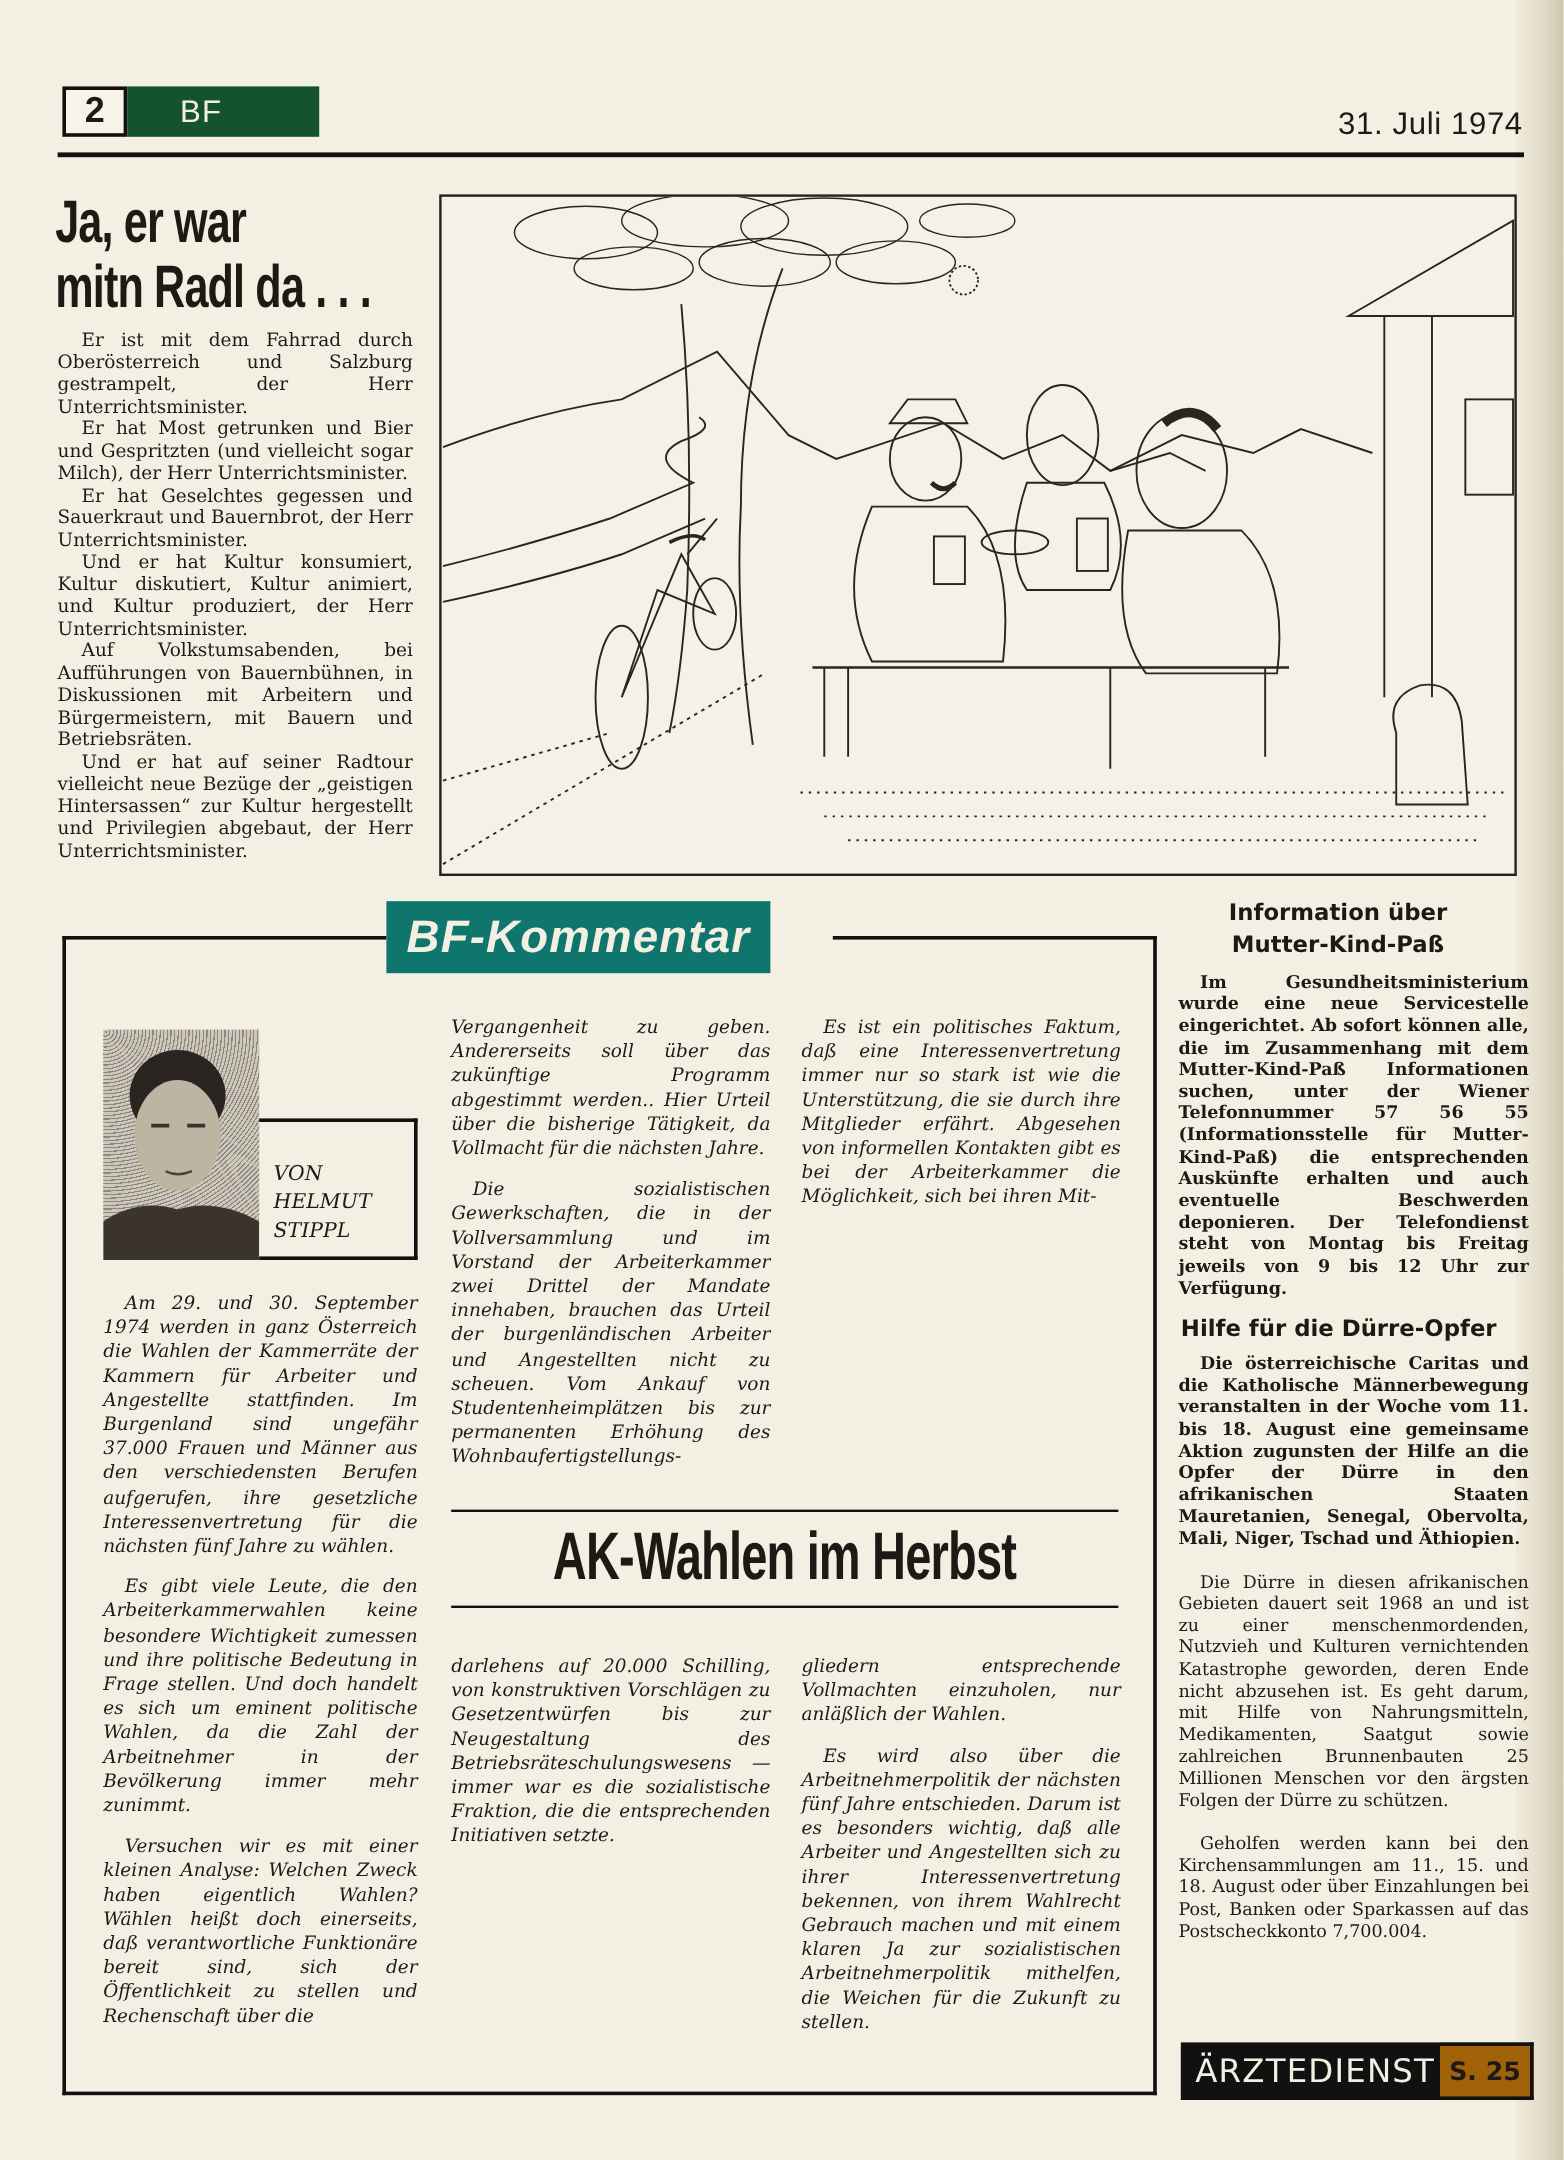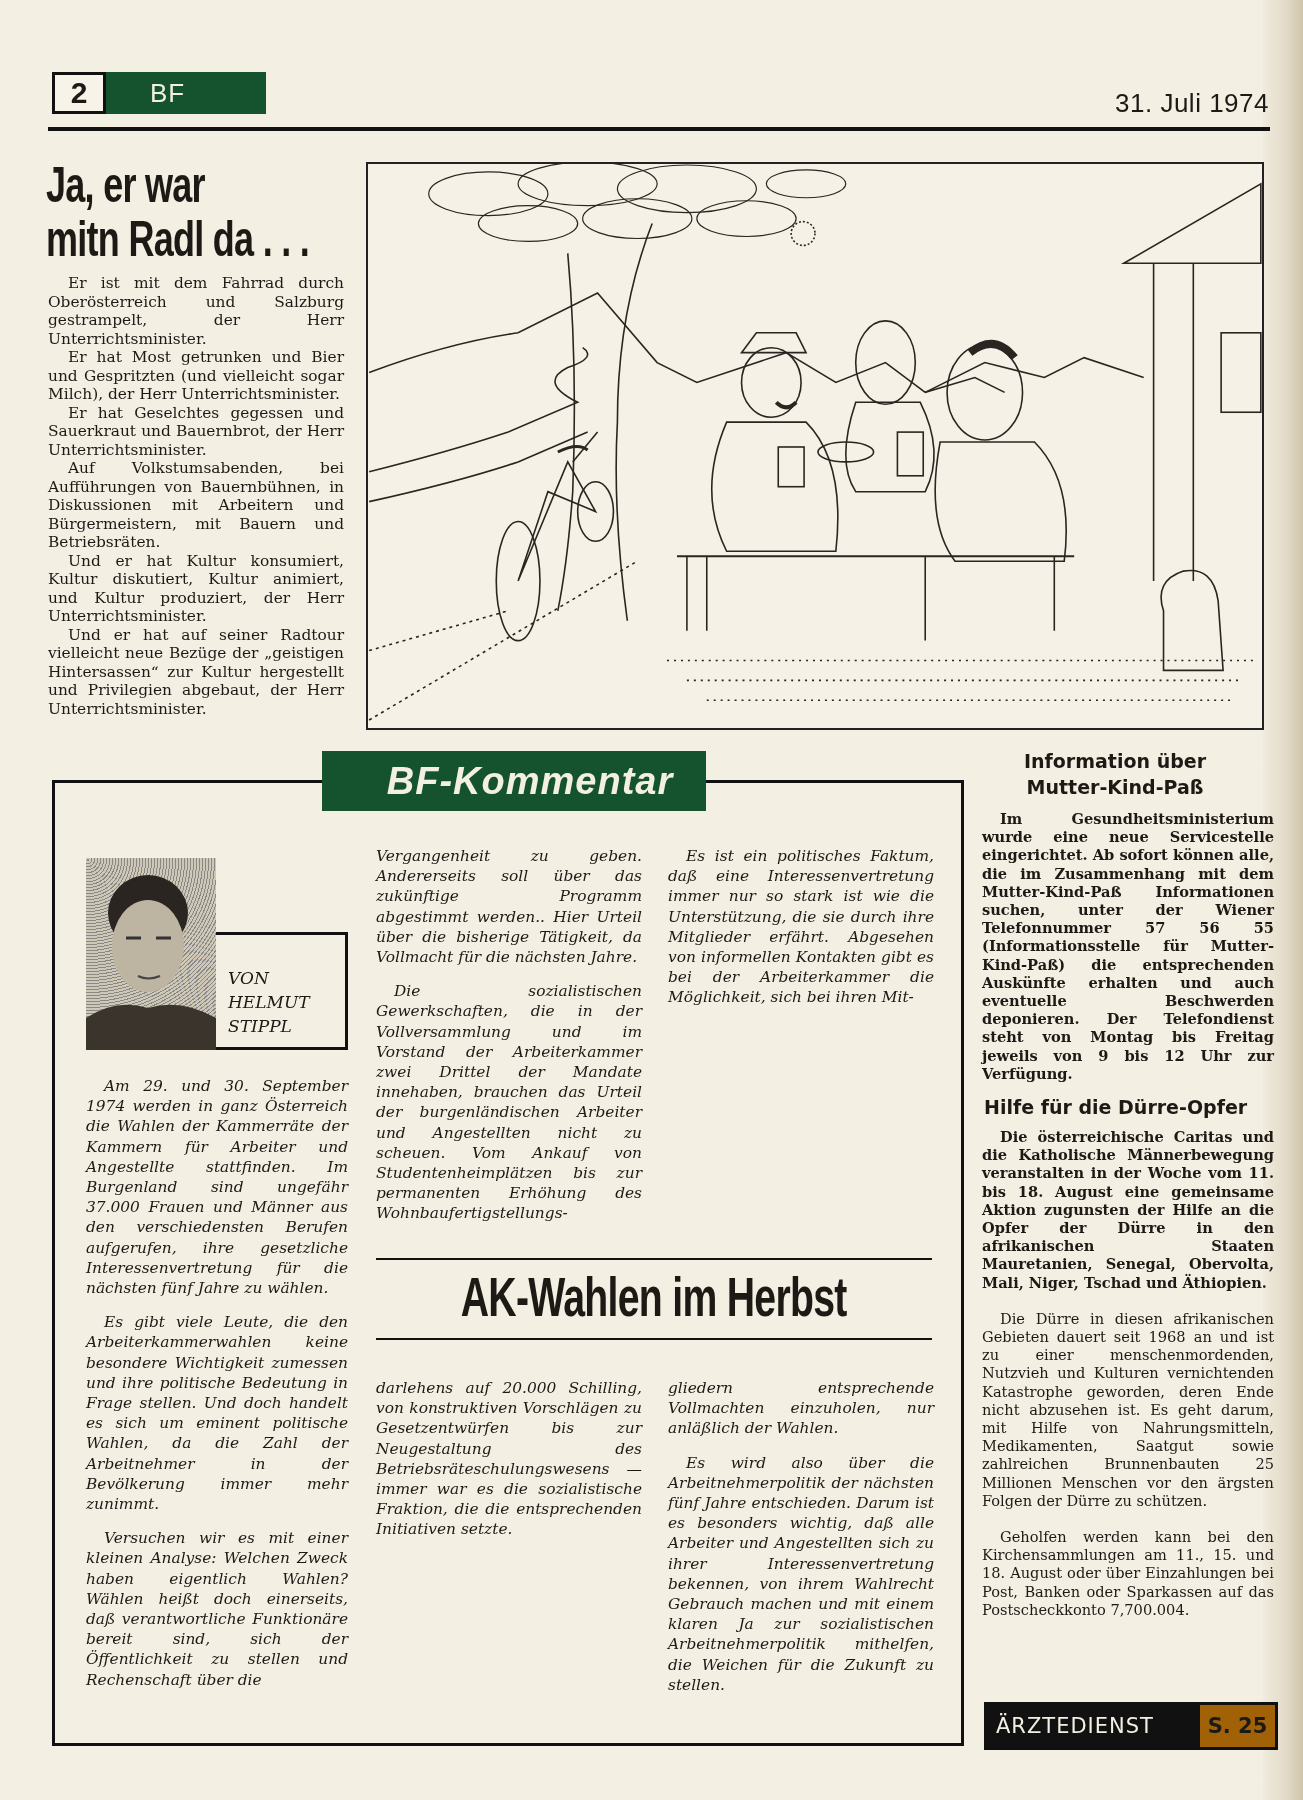--- a/index.html
+++ b/index.html
@@ -36,23 +36,23 @@
   
   .cartoon { position: absolute; left: 366px; top: 162px; width: 898px; height: 568px;
     border: 2px solid #222; box-sizing: border-box; background: #f5f1e6; overflow: hidden; }
   .cartoon svg { width: 100%; height: 100%; }
 
   
   .komm-box { position: absolute; left: 52px; top: 780px; width: 912px; height: 966px;
     border: 3px solid #111; border-top: none; box-sizing: border-box; }
   .komm-top-l { position: absolute; left: 52px; top: 780px; width: 270px; height: 3px; background: #111; }
   .komm-top-r { position: absolute; left: 694px; top: 780px; width: 270px; height: 3px; background: #111; }
-  .komm-label { position: absolute; left: 322px; top: 751px; width: 352px; height: 60px; background: #14532d;
+  .komm-label { position: absolute; left: 322px; top: 751px; width: 320px; height: 60px; background: #0f766e;
     color: #f3efe3; font-family: "Liberation Sans", sans-serif; font-style: italic; font-weight: bold;
-    font-size: 38px; display: flex; align-items: center; justify-content: center; letter-spacing: 1px; padding-left: 32px; }
+    font-size: 38px; display: flex; align-items: center; justify-content: center; letter-spacing: 1px; }
   .photo { position: absolute; left: 86px; top: 858px; width: 130px; height: 192px;
     background: repeating-radial-gradient(circle at 2px 2px, #888 0 1px, #cfc8b7 1px 3px); overflow: hidden; }
   .byline-box { position: absolute; left: 216px; top: 932px; width: 132px; height: 118px;
     border: 3px solid #111; border-left: none; box-sizing: border-box; }
   .byline { position: absolute; left: 228px; top: 966px; font-style: italic; font-size: 17px; line-height: 24px; }
   .col { position: absolute; font-style: italic; font-size: 15.4px; line-height: 20.2px; text-align: justify; }
   .col p { margin: 0 0 14px 0; text-indent: 18px; }
   .col p.noind { text-indent: 0; }
   .col1 { left: 86px; top: 1076px; width: 262px; }
   .col2a { left: 376px; top: 846px; width: 266px; }
@@ -72,21 +72,21 @@
     font-size: 14.6px; line-height: 18.2px; text-align: justify; }
   .r-body1 p { margin: 0; text-indent: 18px; }
   .r-title2 { position: absolute; left: 984px; top: 1096px; width: 300px;
     font-family: "DejaVu Sans", sans-serif; font-weight: bold; font-size: 19px; }
   .r-body2 { position: absolute; left: 982px; top: 1128px; width: 292px;
     font-size: 14.6px; line-height: 18.2px; text-align: justify; }
   .r-body2 p { margin: 0 0 18px 0; text-indent: 18px; }
   .r-body2 p.bold { font-weight: bold; }
   .arzte { position: absolute; left: 984px; top: 1702px; display: flex; height: 48px; }
   .arzte-l { width: 216px; background: #111; color: #f3efe3; font-family: "DejaVu Sans", sans-serif;
-    font-size: 21px; display: flex; align-items: center; padding-left: 12px; box-sizing: border-box; letter-spacing: 1px; }
+    font-size: 27px; display: flex; align-items: center; padding-left: 12px; box-sizing: border-box; letter-spacing: 1px; }
   .arzte-r { width: 78px; border: 3px solid #111; border-left: none; box-sizing: border-box; background: #a16207;
     font-family: "DejaVu Sans", sans-serif; font-weight: bold; font-size: 21px;
     display: flex; align-items: center; justify-content: center; }
 </style>
 </head>
 <body>
 
 <div class="page-edge"></div>
 
 <div class="hdr">
@@ -97,22 +97,22 @@
 <div class="hdr-rule"></div>
 
 <div class="lead-title">
   <div>Ja, er war</div>
   <div>mitn Radl da . . .</div>
 </div>
 <div class="lead-body">
   <p>Er ist mit dem Fahrrad durch Oberösterreich und Salzburg gestrampelt, der Herr Unterrichtsminister.</p>
   <p>Er hat Most getrunken und Bier und Gespritzten (und vielleicht sogar Milch), der Herr Unterrichtsminister.</p>
   <p>Er hat Geselchtes gegessen und Sauerkraut und Bauernbrot, der Herr Unterrichtsminister.</p>
+  <p>Und er hat Kultur konsumiert, Kultur diskutiert, Kultur animiert, und Kultur produziert, der Herr Unterrichtsminister.</p>
   <p>Auf Volkstumsabenden, bei Aufführungen von Bauernbühnen, in Diskussionen mit Arbeitern und Bürgermeistern, mit Bauern und Betriebsräten.</p>
-  <p>Und er hat Kultur konsumiert, Kultur diskutiert, Kultur animiert, und Kultur produziert, der Herr Unterrichtsminister.</p>
   <p>Und er hat auf seiner Radtour vielleicht neue Bezüge der „geistigen Hintersassen“ zur Kultur hergestellt und Privilegien abgebaut, der Herr Unterrichtsminister.</p>
 </div>
 
 <div class="cartoon">
   <svg viewBox="0 0 898 568" fill="none" stroke="#2a2520" stroke-width="1.6">
 
     <path d="M0 210 Q80 180 150 170 L230 130 L290 200 L330 220 L420 190 L470 220 L520 200 L560 230 L610 215 L640 230"></path>
     <path d="M560 230 L620 200 L680 215 L720 195 L780 215"></path>
 
     <path d="M0 310 Q80 290 140 270 L210 240 Q170 220 200 205 Q230 195 215 185"></path>

